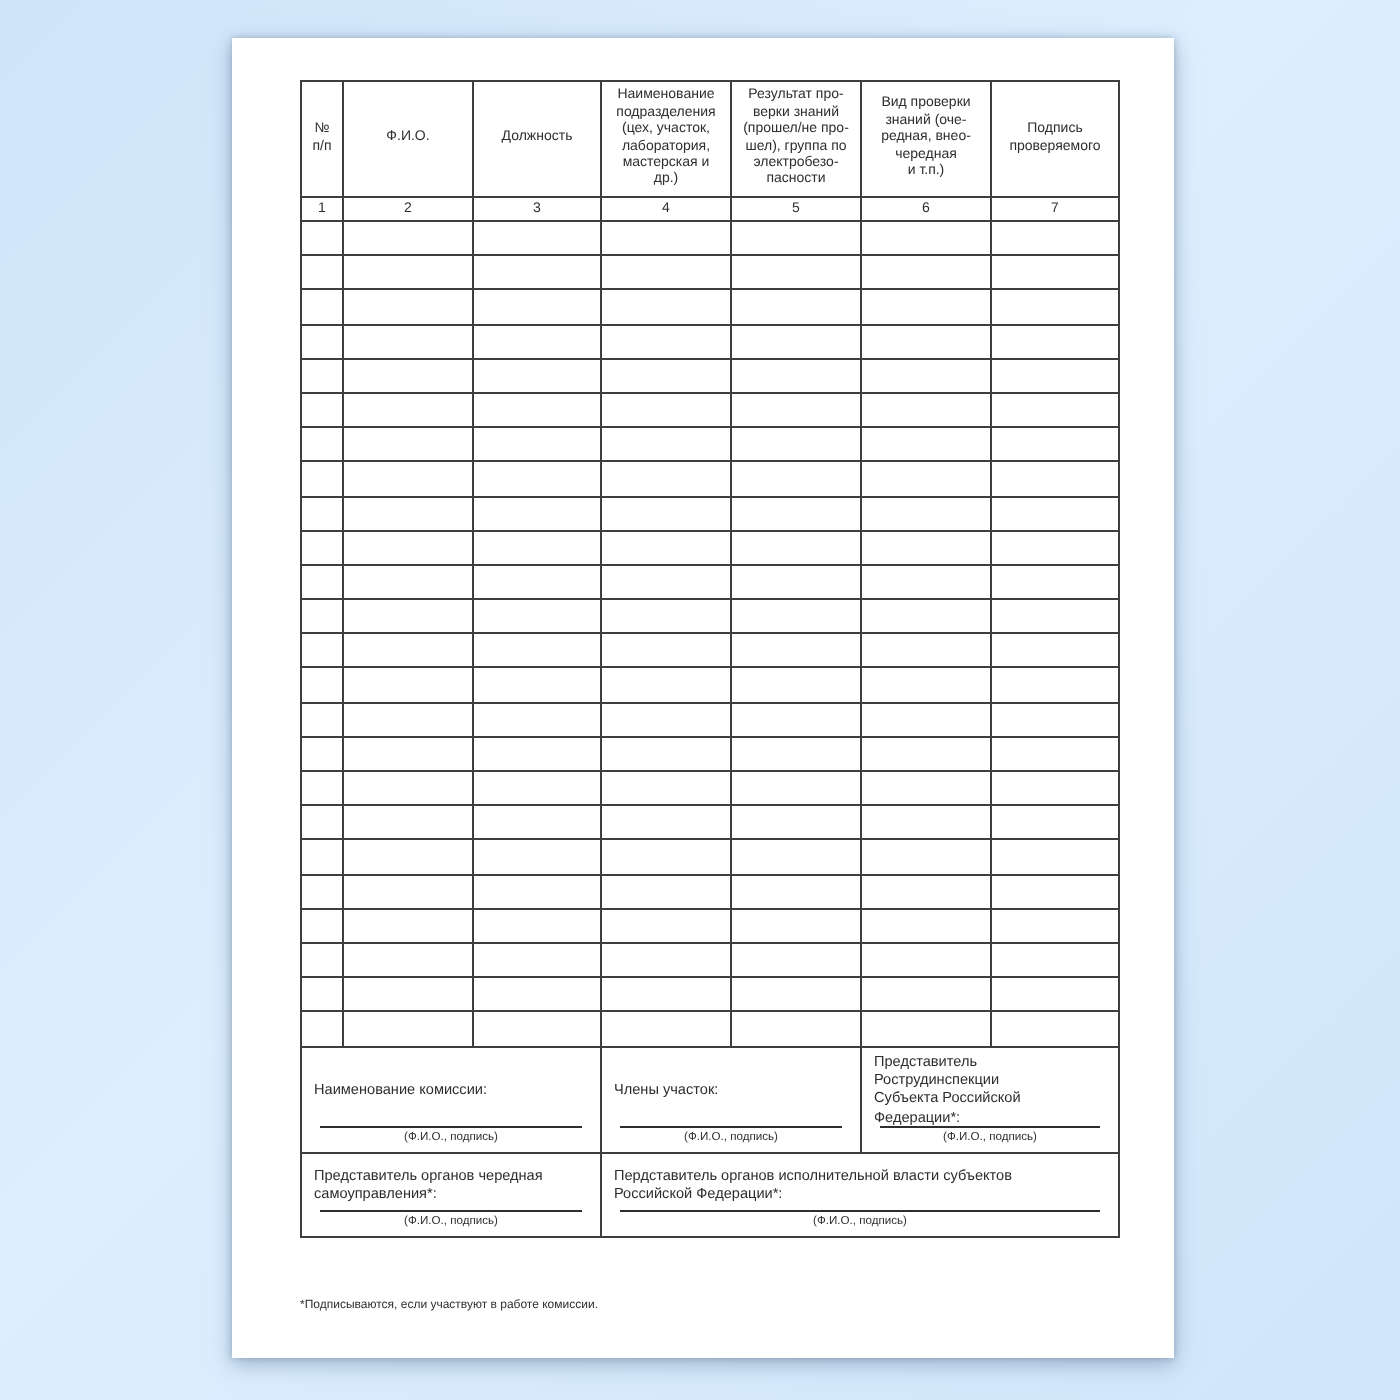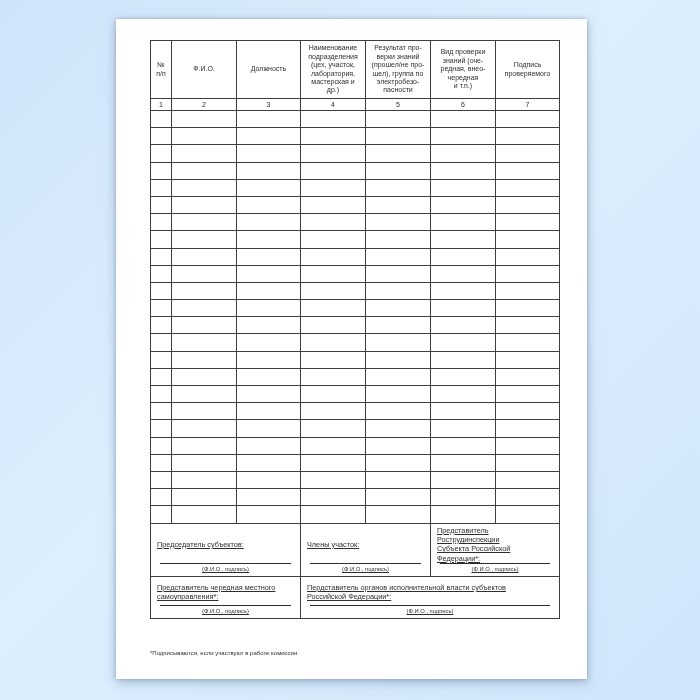--- a/index.html
+++ b/index.html
@@ -20,21 +20,21 @@
   }
   .table-wrap{position:absolute;left:34px;top:21px;width:409px;}
   table{border-collapse:collapse;table-layout:fixed;width:409px;color:var(--ink);}
   td,th{border:1px solid var(--border);padding:0;vertical-align:middle;text-align:center;font-weight:normal;}
   tr.header-row td{height:58px;font-size:7px;line-height:1.21;}
   .th-text{white-space:pre-line;}
   tr.num-row td{height:12px;font-size:7px;}
   tr.empty-row td{height:17.2px;}
   tr.sig-row-1 td{height:43px;}
   tr.sig-row-2 td{height:42px;}
-  .sig{display:flex;flex-direction:column;height:100%;padding:2px 4px 3px;text-decoration:underline;}
+  .sig{display:flex;flex-direction:column;height:100%;padding:2px 4px 3px;}
   .sig-label{
     flex:1;display:flex;align-items:center;text-align:left;
     font-size:7.3px;line-height:1.3;white-space:pre-line;padding:0 2px;
   }
   .sig-line{border-top:1px solid var(--ink);margin:0 5px;}
   .sig-caption{text-align:center;font-size:5.8px;line-height:1.3;padding-top:1.5px;}
   .footnote{position:absolute;left:34px;top:631px;font-size:6px;color:var(--ink);}
 </style>
 </head>
 <body>
@@ -316,21 +316,21 @@
             <td></td>
             <td></td>
             <td></td>
             <td></td>
           </tr>
         </tbody>
       <tbody>
         <tr class="sig-row-1">
           <td colspan="3">
             <div class="sig">
-              <div class="sig-label">Председатель субъектов:</div>
+              <div class="sig-label">Наименование комиссии:</div>
               <div class="sig-line"></div>
               <div class="sig-caption">(Ф.И.О., подпись)</div>
             </div>
           </td>
           <td colspan="2">
             <div class="sig">
               <div class="sig-label">Члены участок:</div>
               <div class="sig-line"></div>
               <div class="sig-caption">(Ф.И.О., подпись)</div>
             </div>
@@ -340,21 +340,21 @@
               <div class="sig-label">Представитель Рострудинспекции
 Субъекта Российской Федерации*:</div>
               <div class="sig-line"></div>
               <div class="sig-caption">(Ф.И.О., подпись)</div>
             </div>
           </td>
         </tr>
         <tr class="sig-row-2">
           <td colspan="3">
             <div class="sig">
-              <div class="sig-label">Представитель чередная местного
+              <div class="sig-label">Представитель органов чередная
 самоуправления*:</div>
               <div class="sig-line"></div>
               <div class="sig-caption">(Ф.И.О., подпись)</div>
             </div>
           </td>
           <td colspan="4">
             <div class="sig">
               <div class="sig-label">Пердставитель органов исполнительной власти субъектов
 Российской Федерации*:</div>
               <div class="sig-line"></div>

